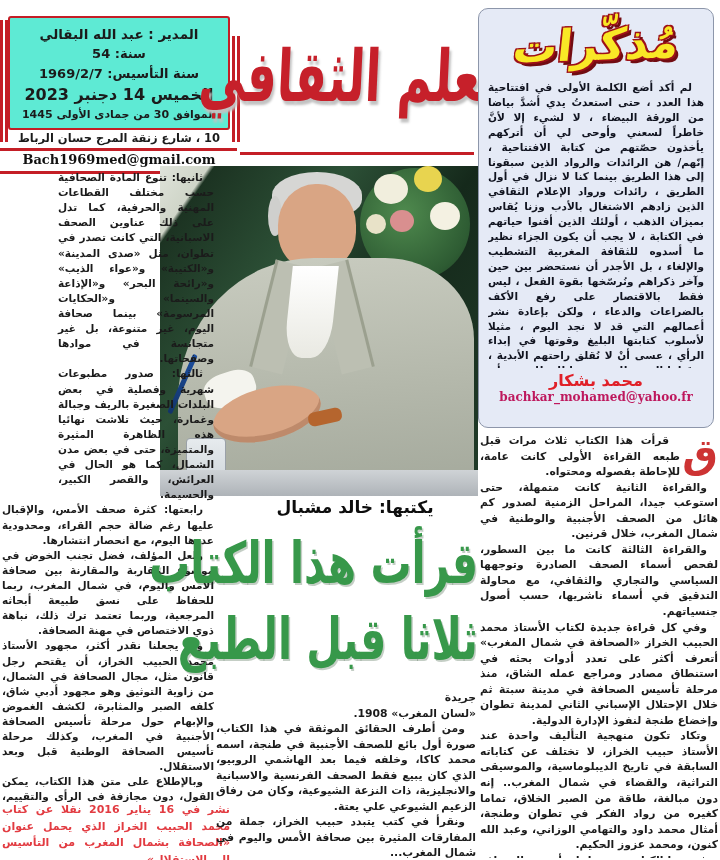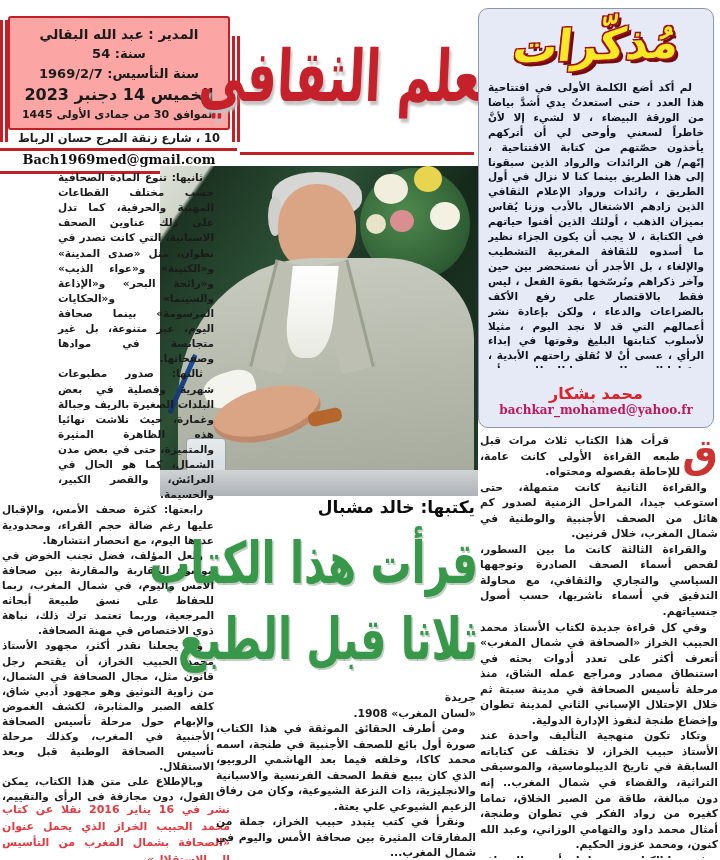--- a/index.html
+++ b/index.html
@@ -11,21 +11,21 @@
   }
   .abs { position: absolute; }
 
   
   .vbars { width: 8px; }
   .vbars i { position: absolute; top: 0; bottom: 0; width: 2.5px; background: #c41e26; }
   .vbars i.b1 { left: 0; } .vbars i.b2 { left: 5px; }
 
   .director-box {
     left: 8px; top: 16px; width: 222px; height: 114px;
-    background: #fca5a5; border: 2.5px solid #c41e26; border-radius: 3px;
+    background: #5eead4; border: 2.5px solid #c41e26; border-radius: 3px;
     text-align: center; padding-top: 6px; line-height: 1.5;
   }
   .director-box .l1 { font-size: 13.5px; font-weight: bold; }
   .director-box .l2, .director-box .l3 { font-size: 13px; font-weight: bold; }
   .director-box .l4 { font-size: 16px; font-weight: bold; }
   .director-box .l5 { font-size: 11px; font-weight: bold; }
 
   .address-line { left: 8px; top: 131px; width: 222px; text-align: center;
     font-size: 11.5px; font-weight: bold; }
   .redline { height: 2.5px; background: #c41e26; }
@@ -51,21 +51,21 @@
   .memo-logo {
     text-align: center; font-size: 44px; font-weight: bold; color: #f9e826;
     transform: skewX(-8deg) rotate(-2deg); margin: 2px 0 10px 0;
     text-shadow: -1.5px -1.5px 0 #9e1118, 1.5px -1.5px 0 #9e1118,
                  -1.5px 1.5px 0 #9e1118, 1.5px 1.5px 0 #9e1118, 4px 4px 0 #720c12;
   }
   .memo-body {
     height: 288px; overflow: hidden; font-size: 10.5px; font-weight: bold;
     line-height: 1.42; text-align: justify; color: #10131f; text-indent: 12px;
   }
-  .memo-sign { text-align: center; color: #e02028; font-size: 16px; font-weight: bold; margin-top: 16px; }
+  .memo-sign { text-align: center; color: #e02028; font-size: 16px; font-weight: bold; margin-top: 3px; }
   .memo-mail { text-align: center; color: #be185d; font-size: 12px; font-weight: bold;
     font-family: "DejaVu Serif", serif; direction: ltr; }
 
   
   .photo { left: 160px; top: 166px; width: 318px; height: 330px; overflow: hidden;
     background: linear-gradient(125deg, #dfe3da 0%, #cfd5c8 9%, #1c3322 10%,
                 #2c5036 34%, #15291b 58%, #213c29 100%); }
   .bouquet { position: absolute; right: -6px; top: -8px; width: 128px; height: 128px; }
   .bouquet i { position: absolute; border-radius: 50%; }
   .leafball { left: 4px; top: 10px; width: 110px; height: 112px;
@@ -107,21 +107,21 @@
 
   
   .col { text-align: justify; line-height: 1.44; overflow: hidden; }
   .col p { margin: 0; text-indent: 11px; }
   .left-col { left: 2px; top: 170px; width: 212px; height: 632px;
     font-size: 10.5px; font-weight: bold; }
   .photo-spacer { float: left; width: 56px; height: 330px; }
   .footnote { left: 2px; top: 802px; width: 228px; font-size: 11px; font-weight: bold;
     color: #e23b41; text-align: justify; line-height: 1.5; }
 
-  .byline { left: 235px; top: 497px; width: 240px; 
+  .byline { left: 235px; top: 497px; width: 240px; text-align: center;
     font-size: 17px; font-weight: bold; color: #0d0d0d; }
   .headline { left: 212px; top: 0; width: 266px; text-align: center;
     color: #37984a; font-weight: bold; font-size: 41px; white-space: nowrap;
     transform: scaleY(1.4); transform-origin: top center;
     text-shadow: 1.5px 1.5px 0 rgba(20,60,25,.25); }
   .hl1 { top: 530px; } .hl2 { top: 606px; }
 
   .mid-col { left: 216px; top: 690px; width: 260px; height: 168px;
     font-size: 10.8px; font-weight: bold; }
   .mid-col .lead { text-indent: 0; font-weight: bold; }

